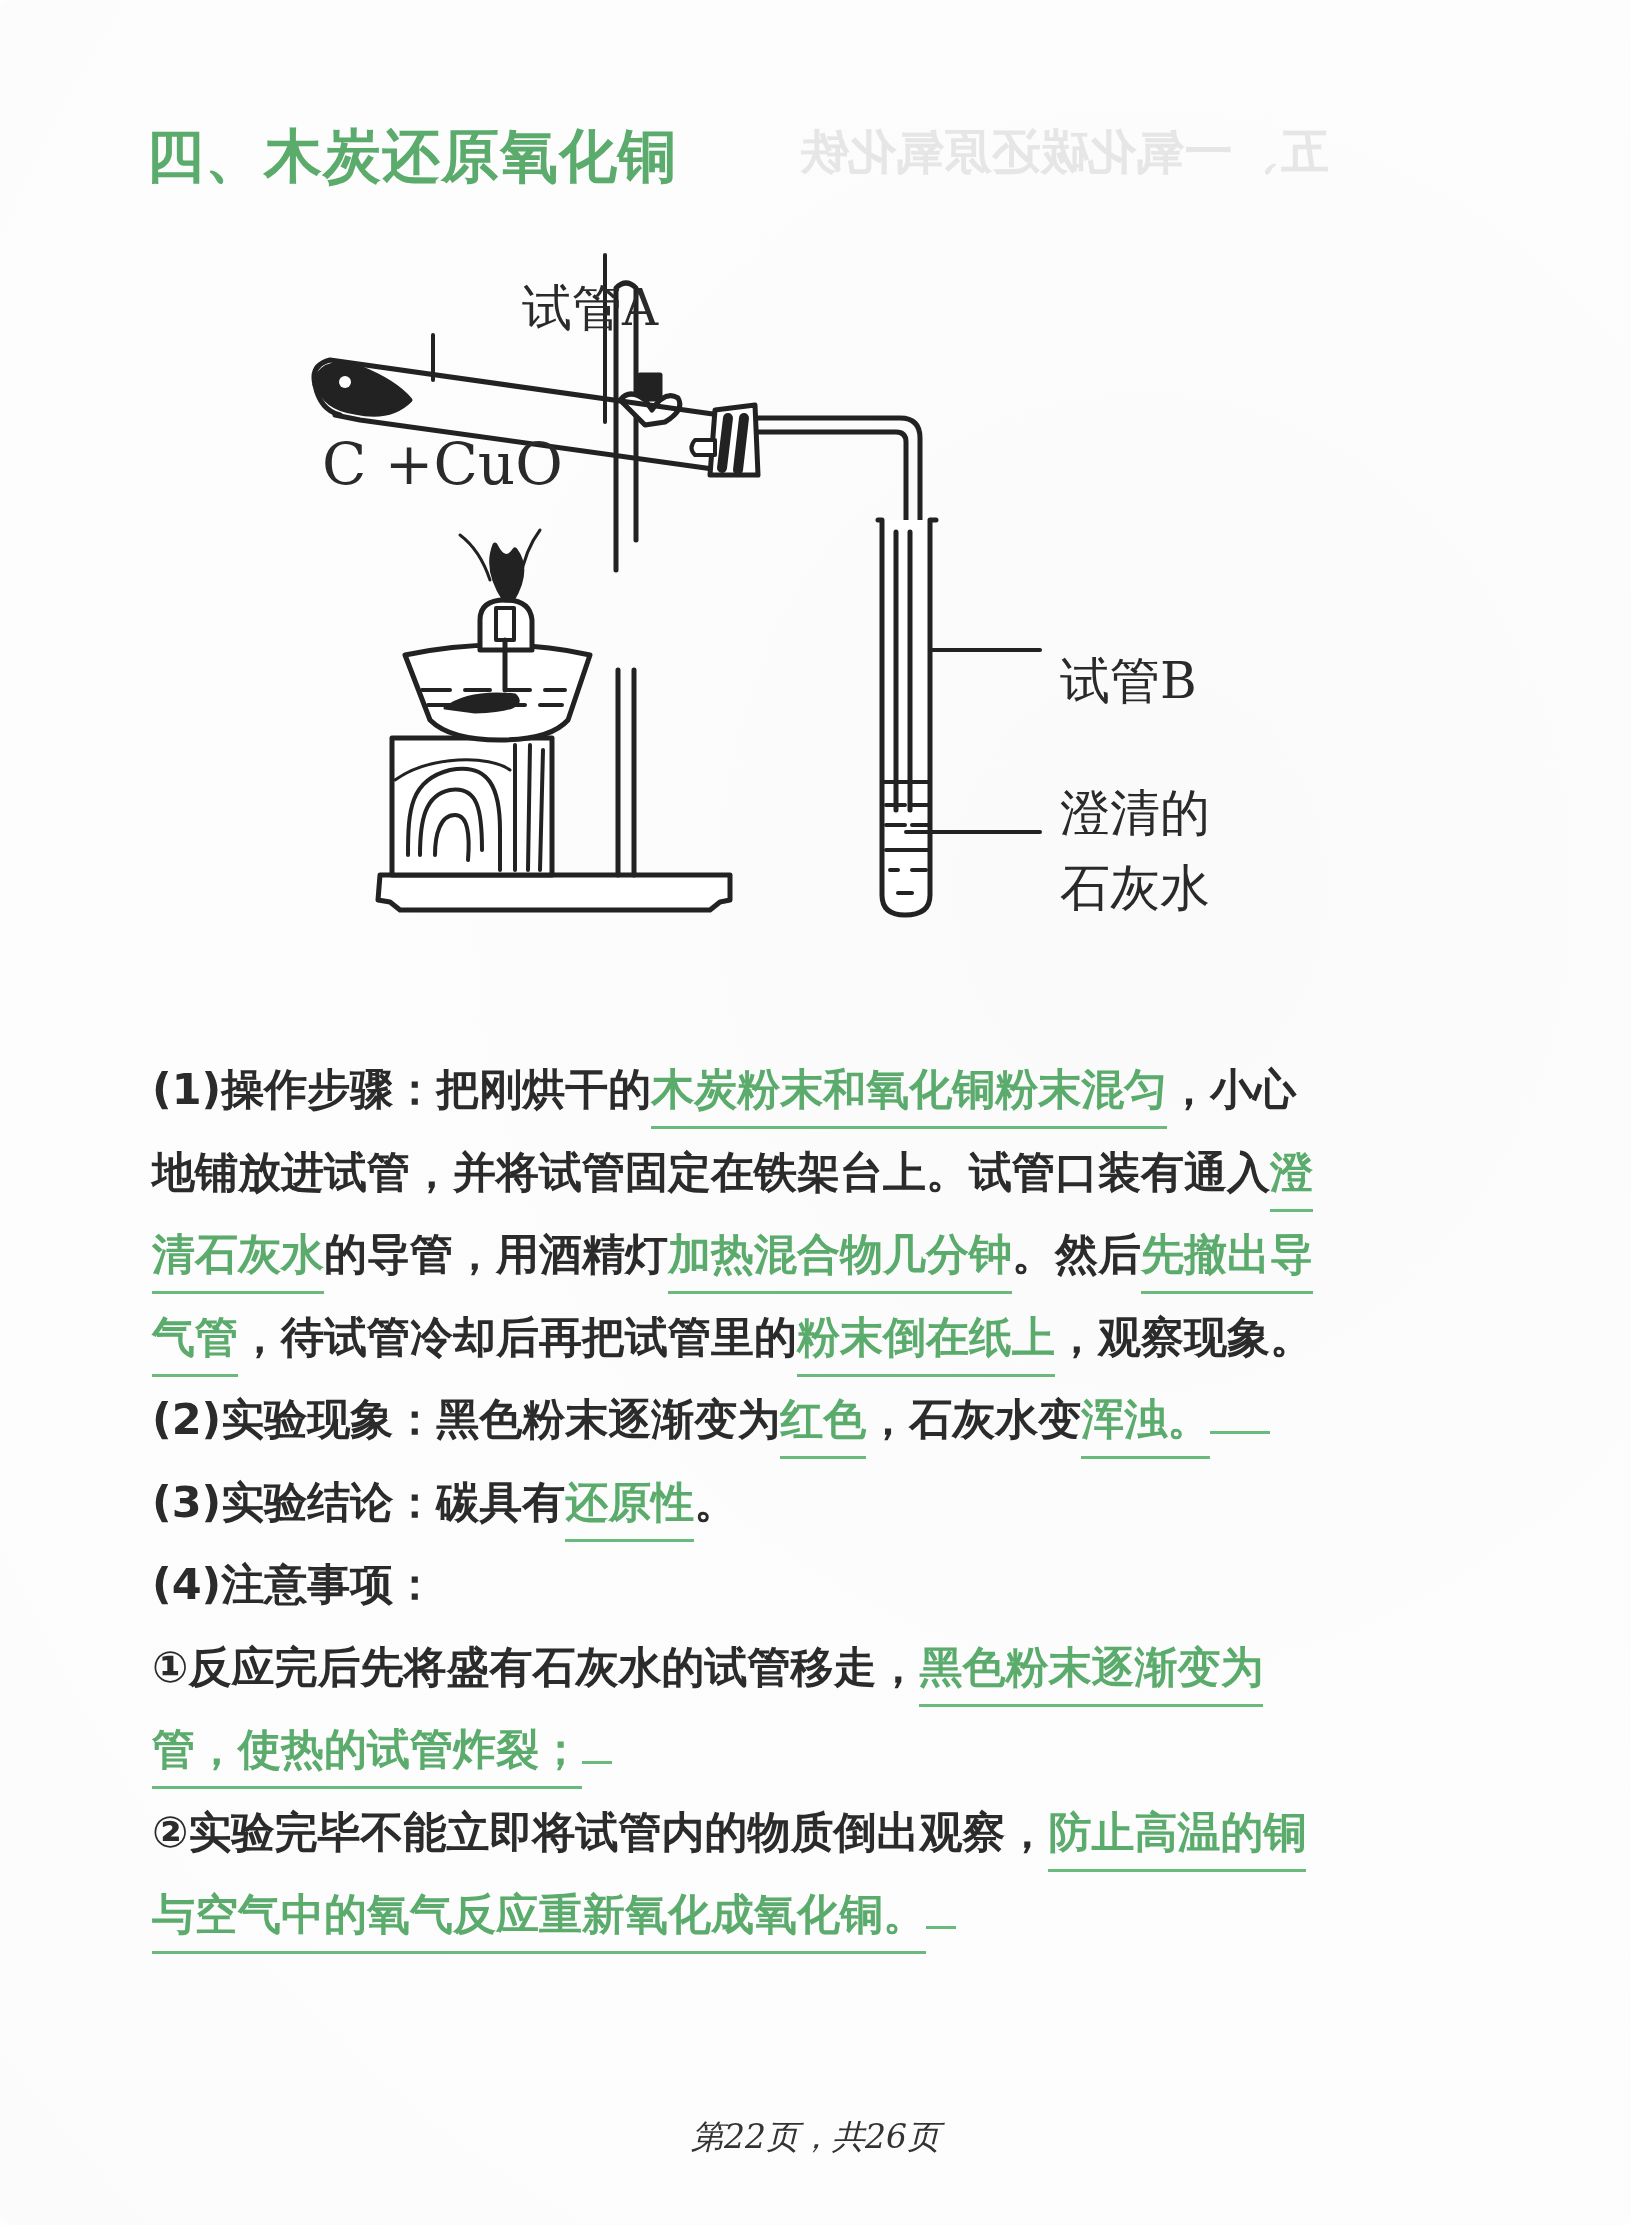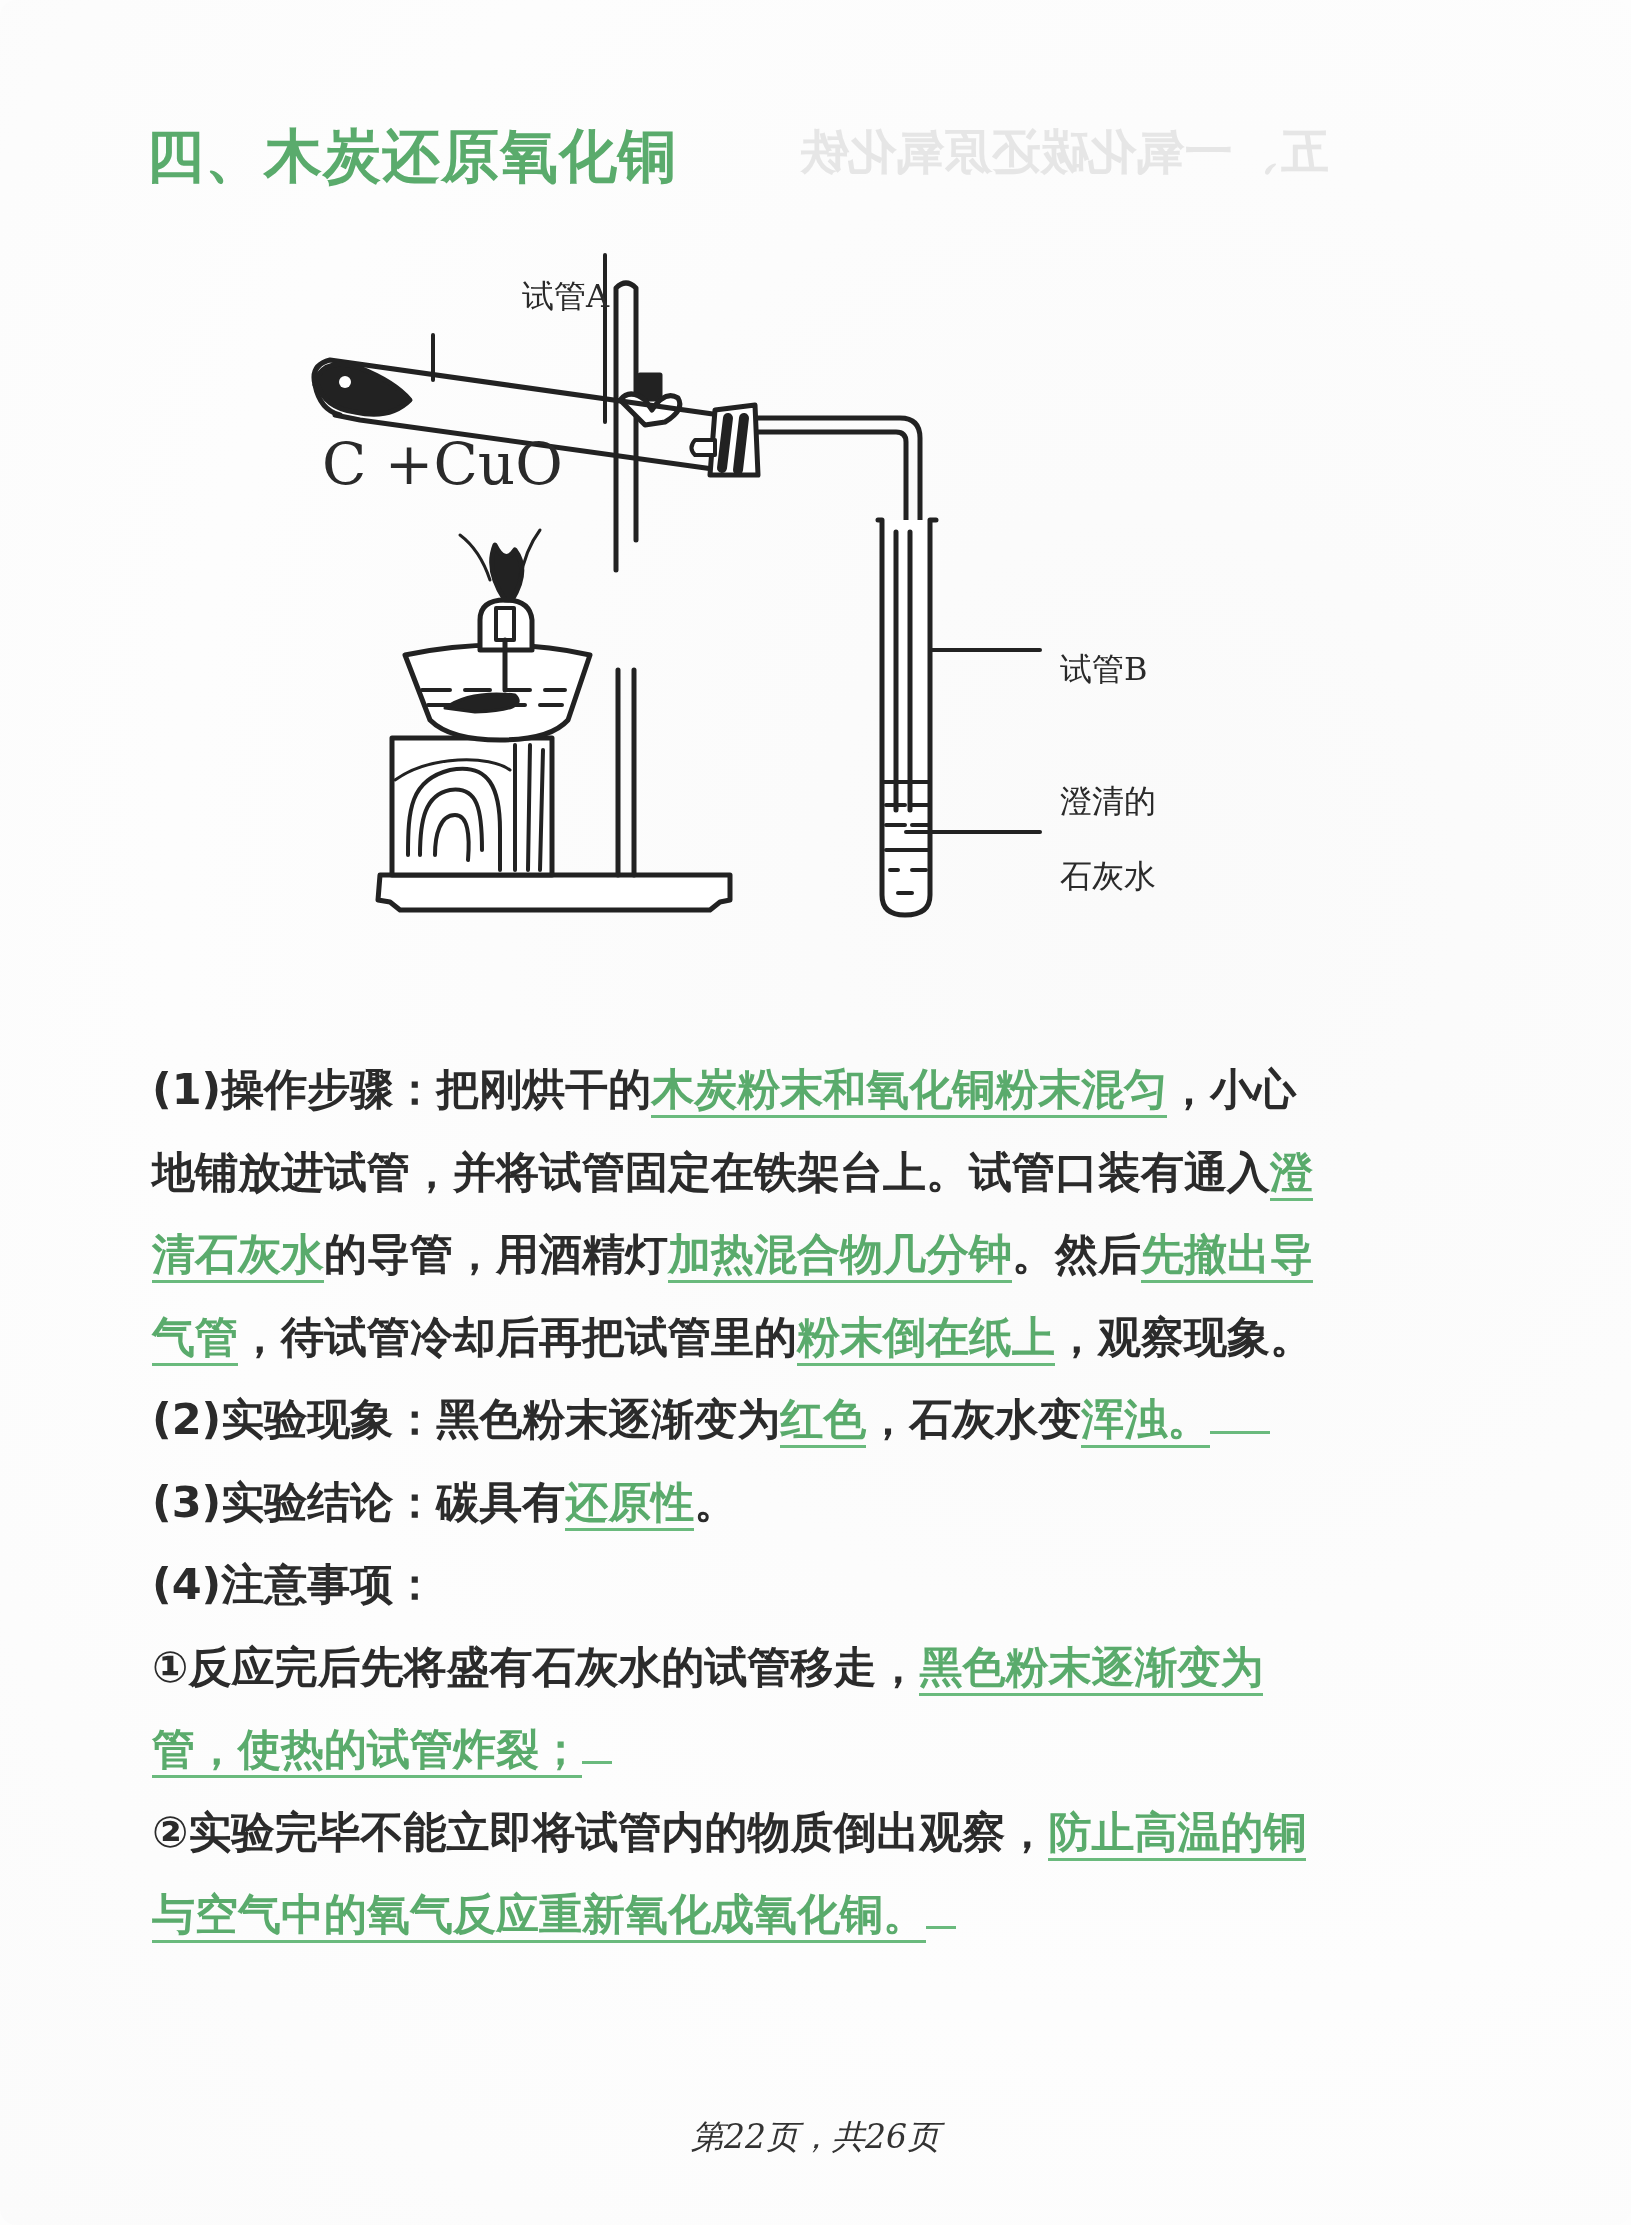--- a/index.html
+++ b/index.html
@@ -4,25 +4,25 @@
 <style>
   html, body { margin:0; padding:0; }
   body { width:1631px; height:2225px; background:#fdfdfd; position:relative; overflow:hidden;
          font-family:"DejaVu Sans", "Liberation Sans", sans-serif; color:#2b2b2b; }
   .page { position:absolute; left:0; top:0; width:1631px; height:2225px;
           background: radial-gradient(ellipse at 70% 40%, #fafafa 0%, #fdfdfd 60%, #fbfbfb 100%); border-radius: 16px; }
   .title { position:absolute; left:146px; top:118px; font-size:58px; font-weight:bold;
            color:#5aab6c; letter-spacing:1px; white-space:nowrap; }
   .diagram { position:absolute; left:300px; top:250px; width:1000px; height:680px; }
   .diag-label { position:absolute; font-family:"DejaVu Serif", "Liberation Serif", serif;
-                font-size:32px; color:#2a2a2a; white-space:nowrap; }
+                font-size:50px; color:#2a2a2a; white-space:nowrap; }
   .body-text { position:absolute; left:152px; top:1048px; width:1340px; font-size:43px;
                font-weight:bold; line-height:82.5px; color:#2b2b2b; }
   .line { white-space:nowrap; height:82.5px; }
-  .hl { color:#5aab6c; border-bottom:3px solid #6aba7d; padding-bottom:1px; }
+  .hl { color:#5aab6c; border-bottom:3px solid #6aba7d; padding-bottom:12px; }
   .trail { display:inline-block; width:60px; border-bottom:3px solid #6aba7d; height:1px; vertical-align:baseline; }
   .footer { position:absolute; left:0; width:1631px; top:2115px; text-align:center;
             font-family:"DejaVu Serif", "Liberation Serif", serif; font-size:33px; color:#333;font-style:italic; }
   .ghost { position:absolute; color:#e6e6e6; font-size:48px; font-weight:bold; transform:scaleX(-1); white-space:nowrap; }
 </style>
 </head>
 <body>
 
 <div class="page">
 

